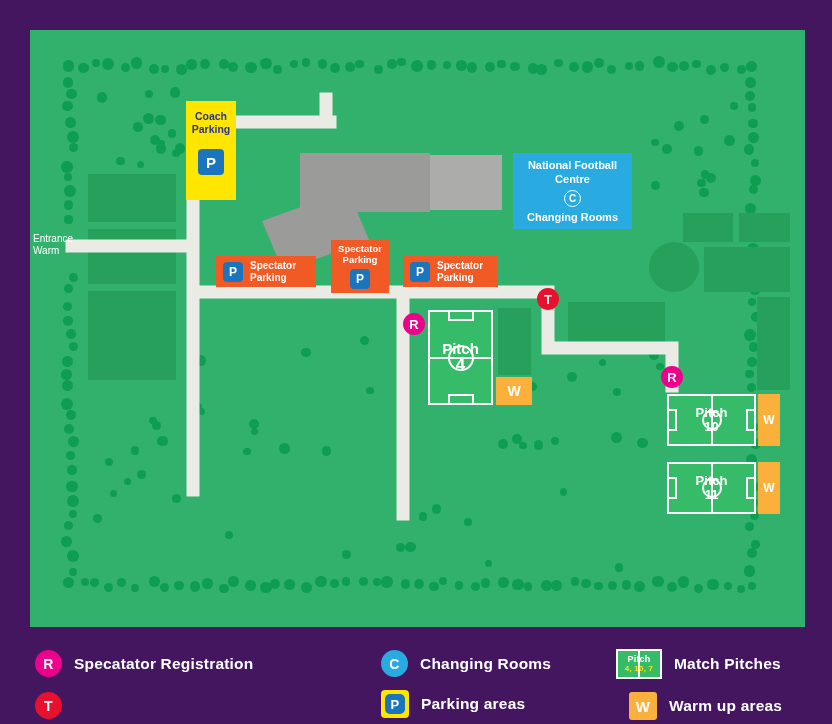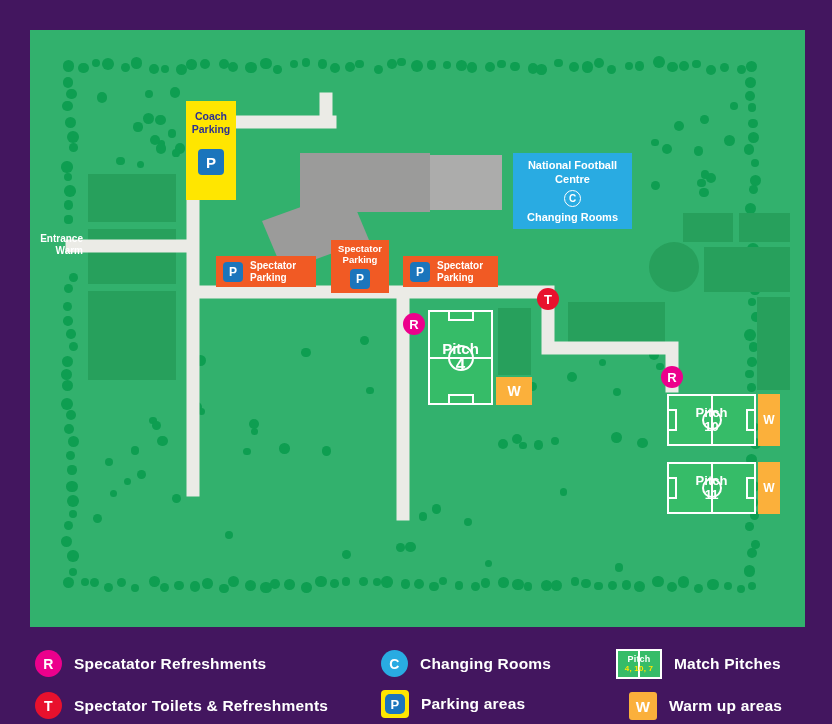--- a/index.html
+++ b/index.html
@@ -9,21 +9,21 @@
     font-family: "Liberation Sans", "DejaVu Sans", sans-serif;
     position:relative; overflow:hidden;
   }
   #stage { position:absolute; inset:0; width:832px; height:724px; }
   .abs { position:absolute; }
   #map-green { position:absolute; left:30px; top:30px; width:775px; height:597px; background:var(--map_green,#32B16D); }
   #trees { position:absolute; inset:0; }
   #trees .tree { position:absolute; border-radius:50%; background:var(--tree_green,#0E9E51); }
   #overlay { position:absolute; left:0; top:0; }
 
-  .lbl { color:#fff; font-weight:bold; line-height:1.18; text-align:right; }
+  .lbl { color:#fff; font-weight:normal; line-height:1.18; text-align:left; }
 
   
   .coach { background:var(--coach_yellow,#FFE600); display:flex; flex-direction:column; align-items:center; padding-top:9px; }
   .coach .txt { color:var(--coach_text_blue,#2E3192); font-weight:bold; font-size:10.5px; line-height:1.2; text-align:center; }
   .p-icon { background:var(--parking_blue,#1B75BC); color:#fff; border-radius:4px; display:flex; align-items:center; justify-content:center; font-weight:bold; }
 
   
   .nfc { background:var(--nfc_blue,#29ABE2); display:flex; flex-direction:column; align-items:center; justify-content:center; gap:2px; color:#fff; font-weight:bold; font-size:11px; text-align:center; line-height:1.15; }
   .c-circle { width:17px; height:17px; border:1.5px solid #fff; border-radius:50%; display:flex; align-items:center; justify-content:center; font-size:10px; margin:2px 0; }
   .dugout { background:var(--dugout_blue,#2E3192); display:flex; flex-direction:column; align-items:center; justify-content:center; gap:2px; color:#fff; font-weight:bold; text-align:center; line-height:1.12; }
@@ -446,27 +446,26 @@
   </div>
   <div class="abs round r-pink" style="left:661px;top:366px;width:22px;height:22px;font-size:13px">
     <span>R</span>
   </div>
 
   <div>
     <div class="leg-item" style="left:35px;top:650px">
       <span class="round r-pink leg-circle">
           <span>R</span>
         </span>
-      <span>Specatator Refreshments</span>
+      <span>Specatator Registration</span>
     </div>
     <div class="leg-item" style="left:35px;top:692px">
       <span class="round t-red leg-circle">
           <span>T</span>
         </span>
-      <span>Spectator Toilets &amp; Refreshments</span>
     </div>
     <div class="leg-item" style="left:381px;top:650px">
       <span class="round c-blue leg-circle">
           <span>C</span>
         </span>
       <span>Changing Rooms</span>
     </div>
     <div class="leg-item" style="left:381px;top:690px">
       <span class="leg-p-wrap">
           <span class="p-icon">

